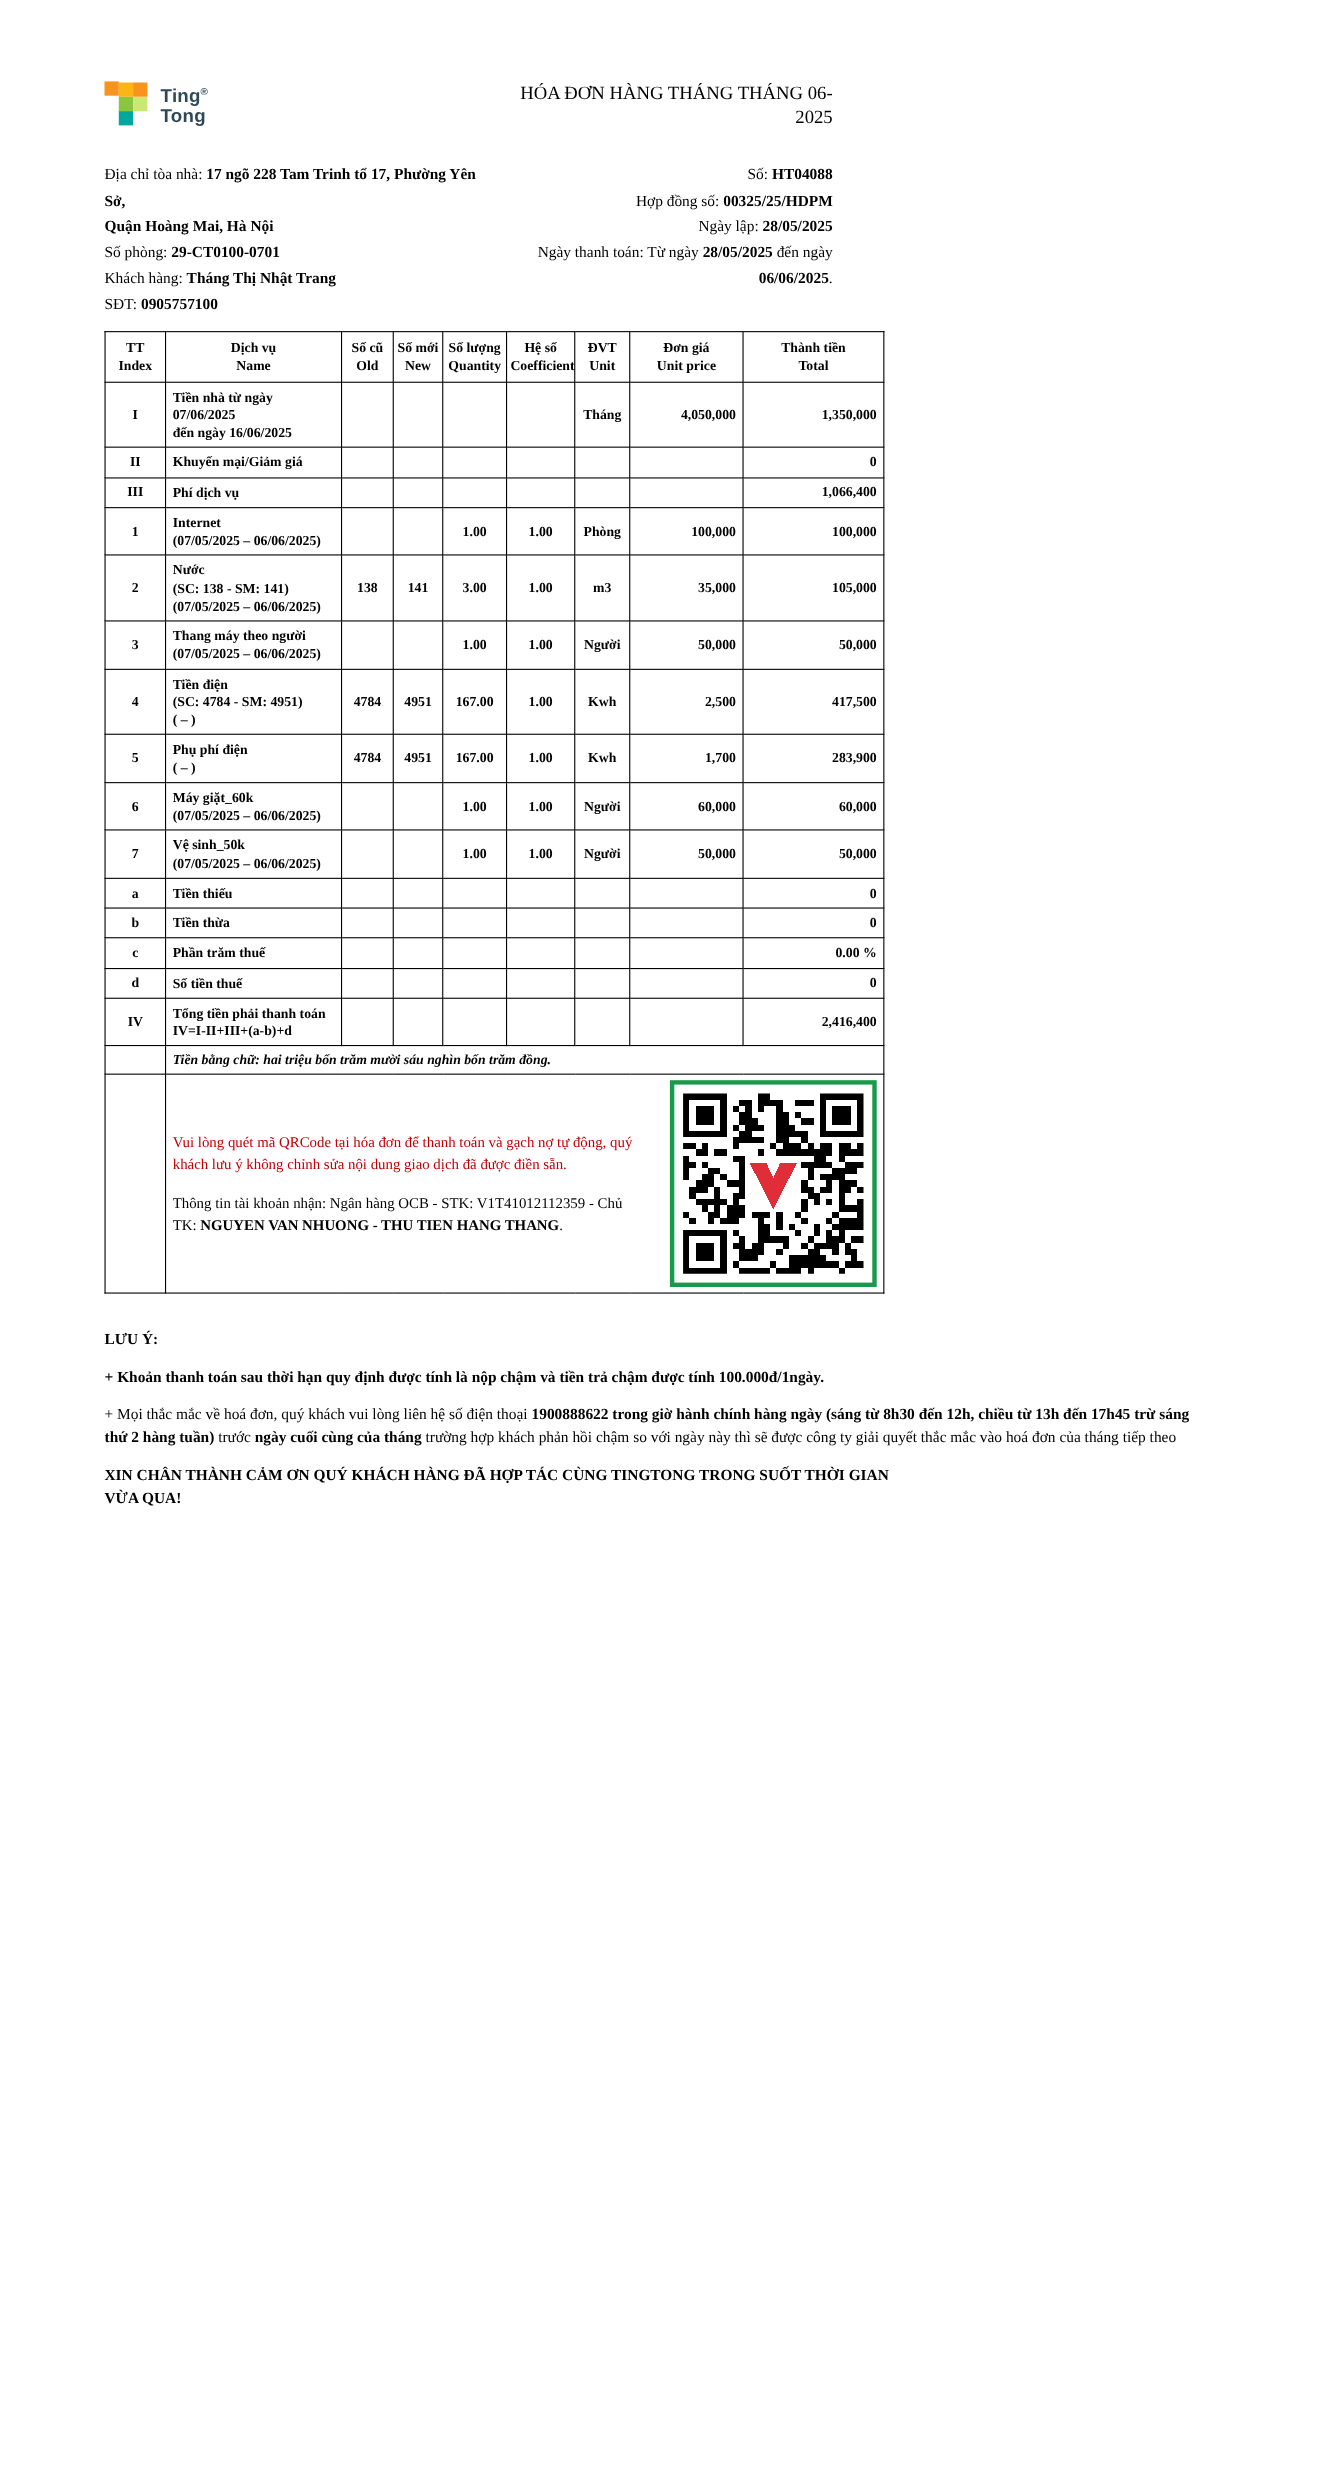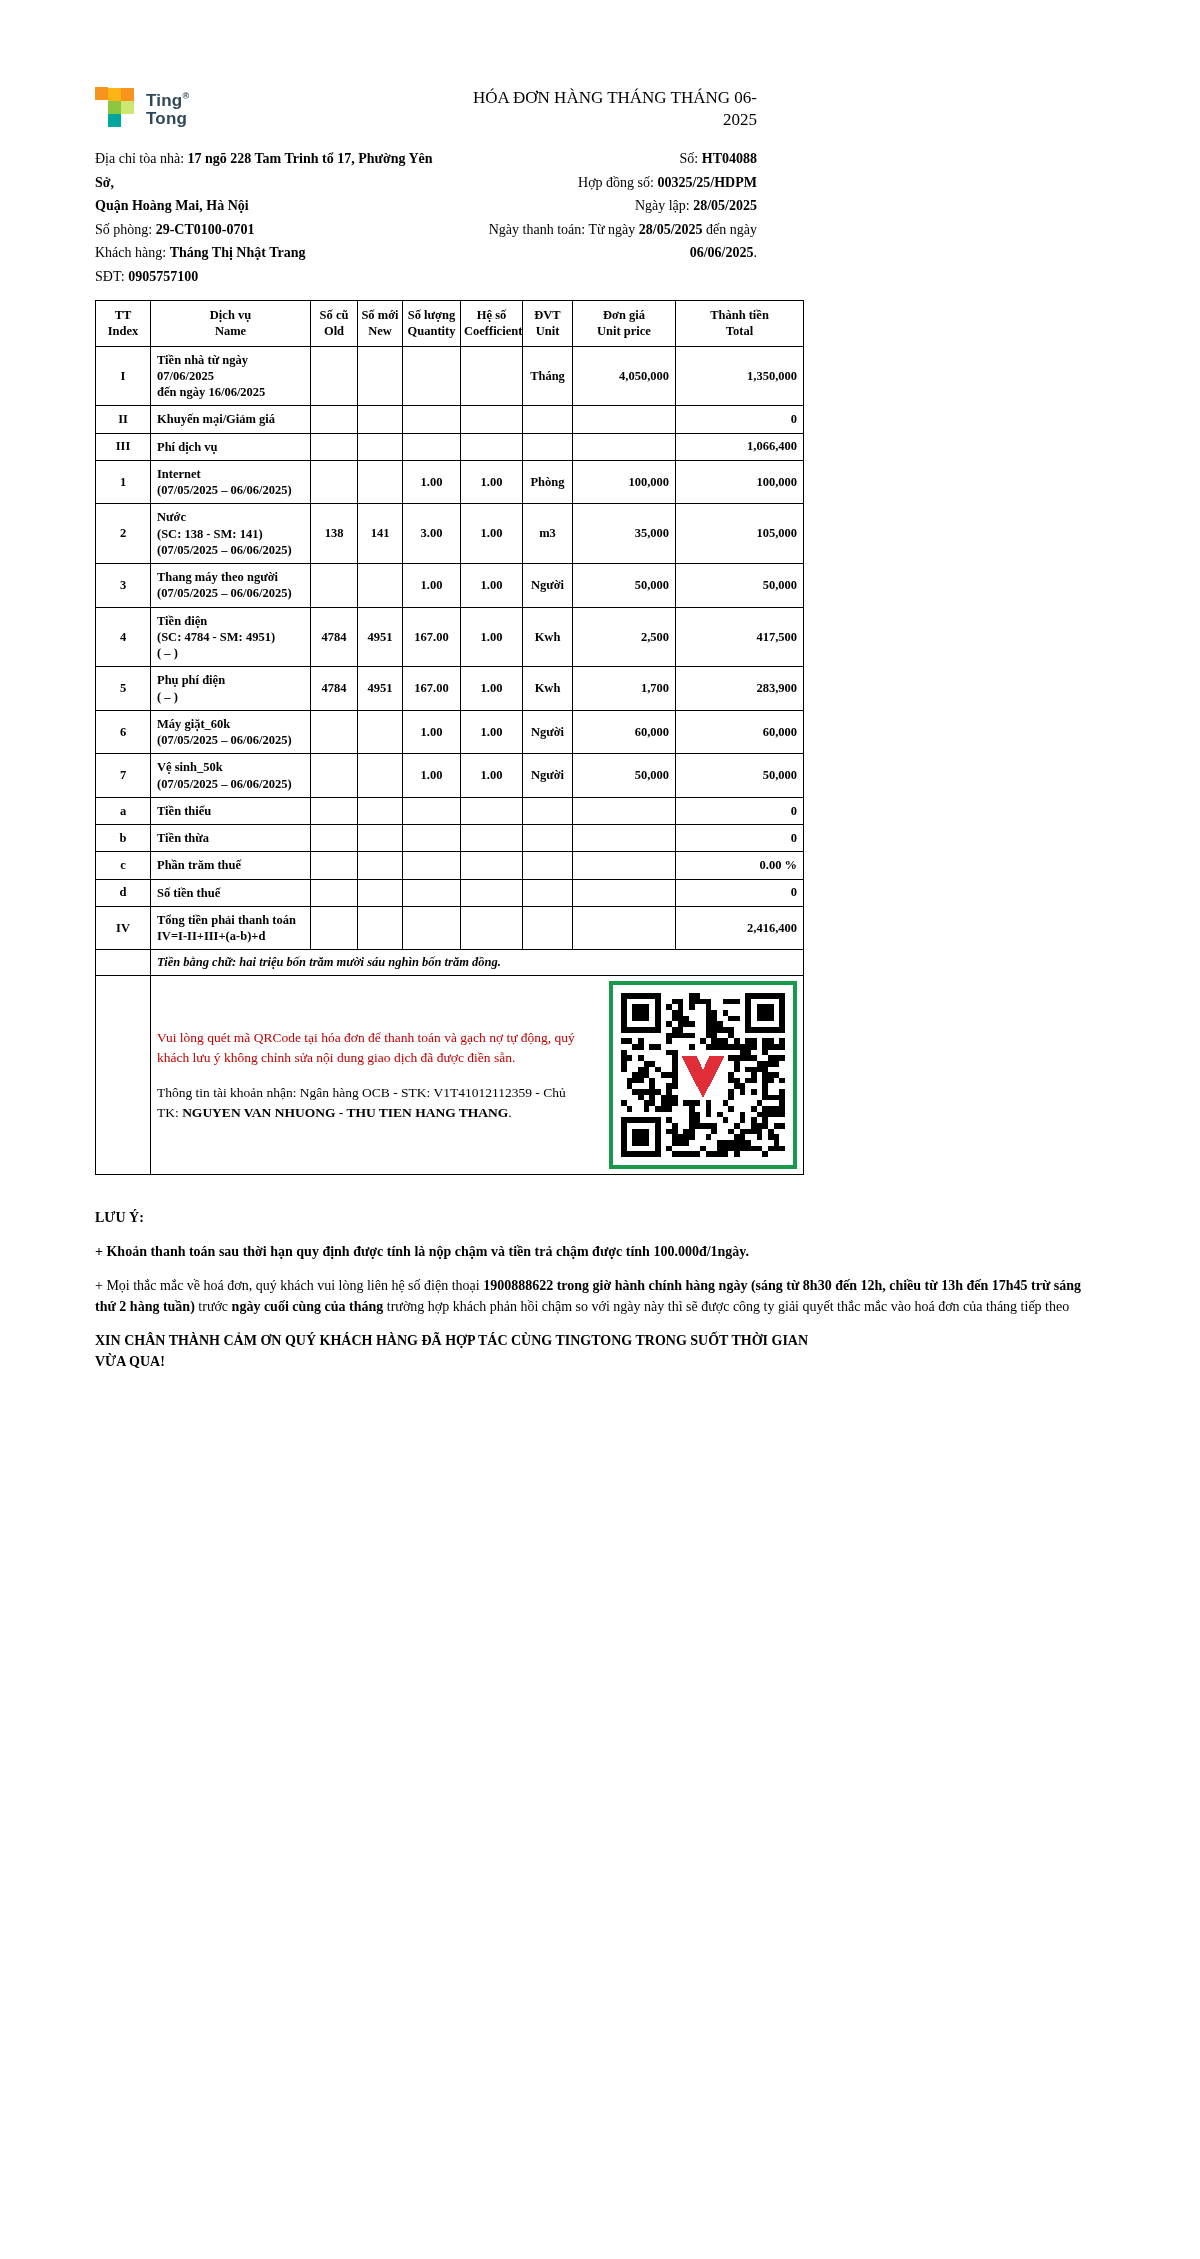--- a/index.html
+++ b/index.html
@@ -2,39 +2,39 @@
 <html style="--red: #c00000; --qr-green: #189a4a; --qr-red: #e02d37; --navy: #2f4858; --orange: #f7941e; --yellow: #fdb515; --green: #8cc63f; --teal: #00a79d;"><head>
 <meta charset="utf-8">
 <style>
   :root{
     --red:#c00000; --qr-green:#189a4a; --qr-red:#e02d37;
     --navy:#2f4858; --orange:#f7941e; --yellow:#fdb515; --green:#8cc63f; --teal:#00a79d;
   }
   *{box-sizing:border-box;}
   html,body{margin:0;padding:0;background:#fff;}
   body{width:1200px;height:2259px;position:relative;font-family:"Liberation Serif",serif;color:#000;overflow:hidden;}
-  .content{position:absolute;left:95px;top:87px;width:1010px;}
+  .content{position:absolute;left:95px;top:74px;width:1010px;}
 
   
   .header{display:flex;justify-content:space-between;align-items:flex-start;width:662px;}
   .logo{display:flex;gap:9px;align-items:flex-start;}
   .logo-mark{position:relative;width:42px;height:42px;flex:0 0 42px;}
   .px{position:absolute;width:13px;height:13px;}
   .px.o1{left:0;top:1;background:var(--orange);}
   .px.y1{left:13px;top:1px;background:var(--yellow);}
   .px.o2{left:26px;top:1px;background:var(--orange);}
   .px.g1{left:13px;top:14px;background:var(--green);}
   .px.lg{left:26px;top:14px;background:#cbe972;}
   .px.t1{left:13px;top:27px;background:var(--teal);}
   .logo-text{font-family:"Liberation Sans",sans-serif;font-weight:bold;color:var(--navy);font-size:17px;line-height:18px;letter-spacing:.2px;}
   .logo-text sup{font-size:9px;}
   .title{width:292px;text-align:right;font-weight:normal;font-size:17px;line-height:1.3;}
 
   
-  .info{display:flex;justify-content:space-between;width:662px;margin-top:16px;font-size:14px;line-height:23.5px;}
+  .info{display:flex;justify-content:space-between;width:662px;margin-top:30px;font-size:14px;line-height:23.5px;}
   .info-right{text-align:right;}
   .lbl{font-weight:normal;}
   .val{font-weight:bold;}
 
   
   table.invoice-table{border-collapse:collapse;width:708px;margin-top:12px;table-layout:fixed;font-size:12.5px;}
   .invoice-table th,.invoice-table td{border:1px solid #000;padding:5px 6px;font-weight:bold;vertical-align:middle;}
   .invoice-table th{text-align:center;padding:6px 3px;line-height:1.3;}
   .al-c{text-align:center;}
   .al-r{text-align:right;font-family:Liberation Serif, serif;}

